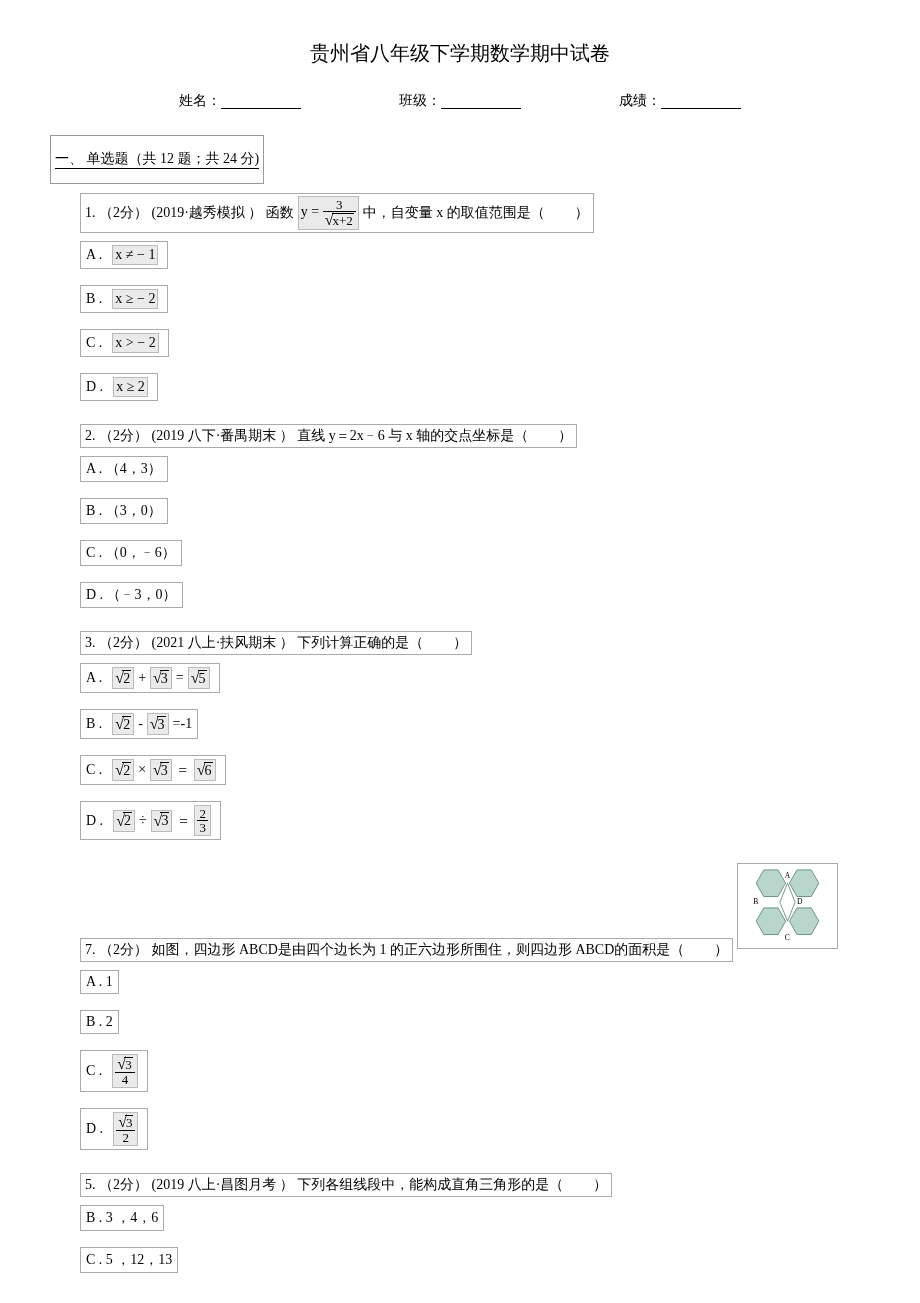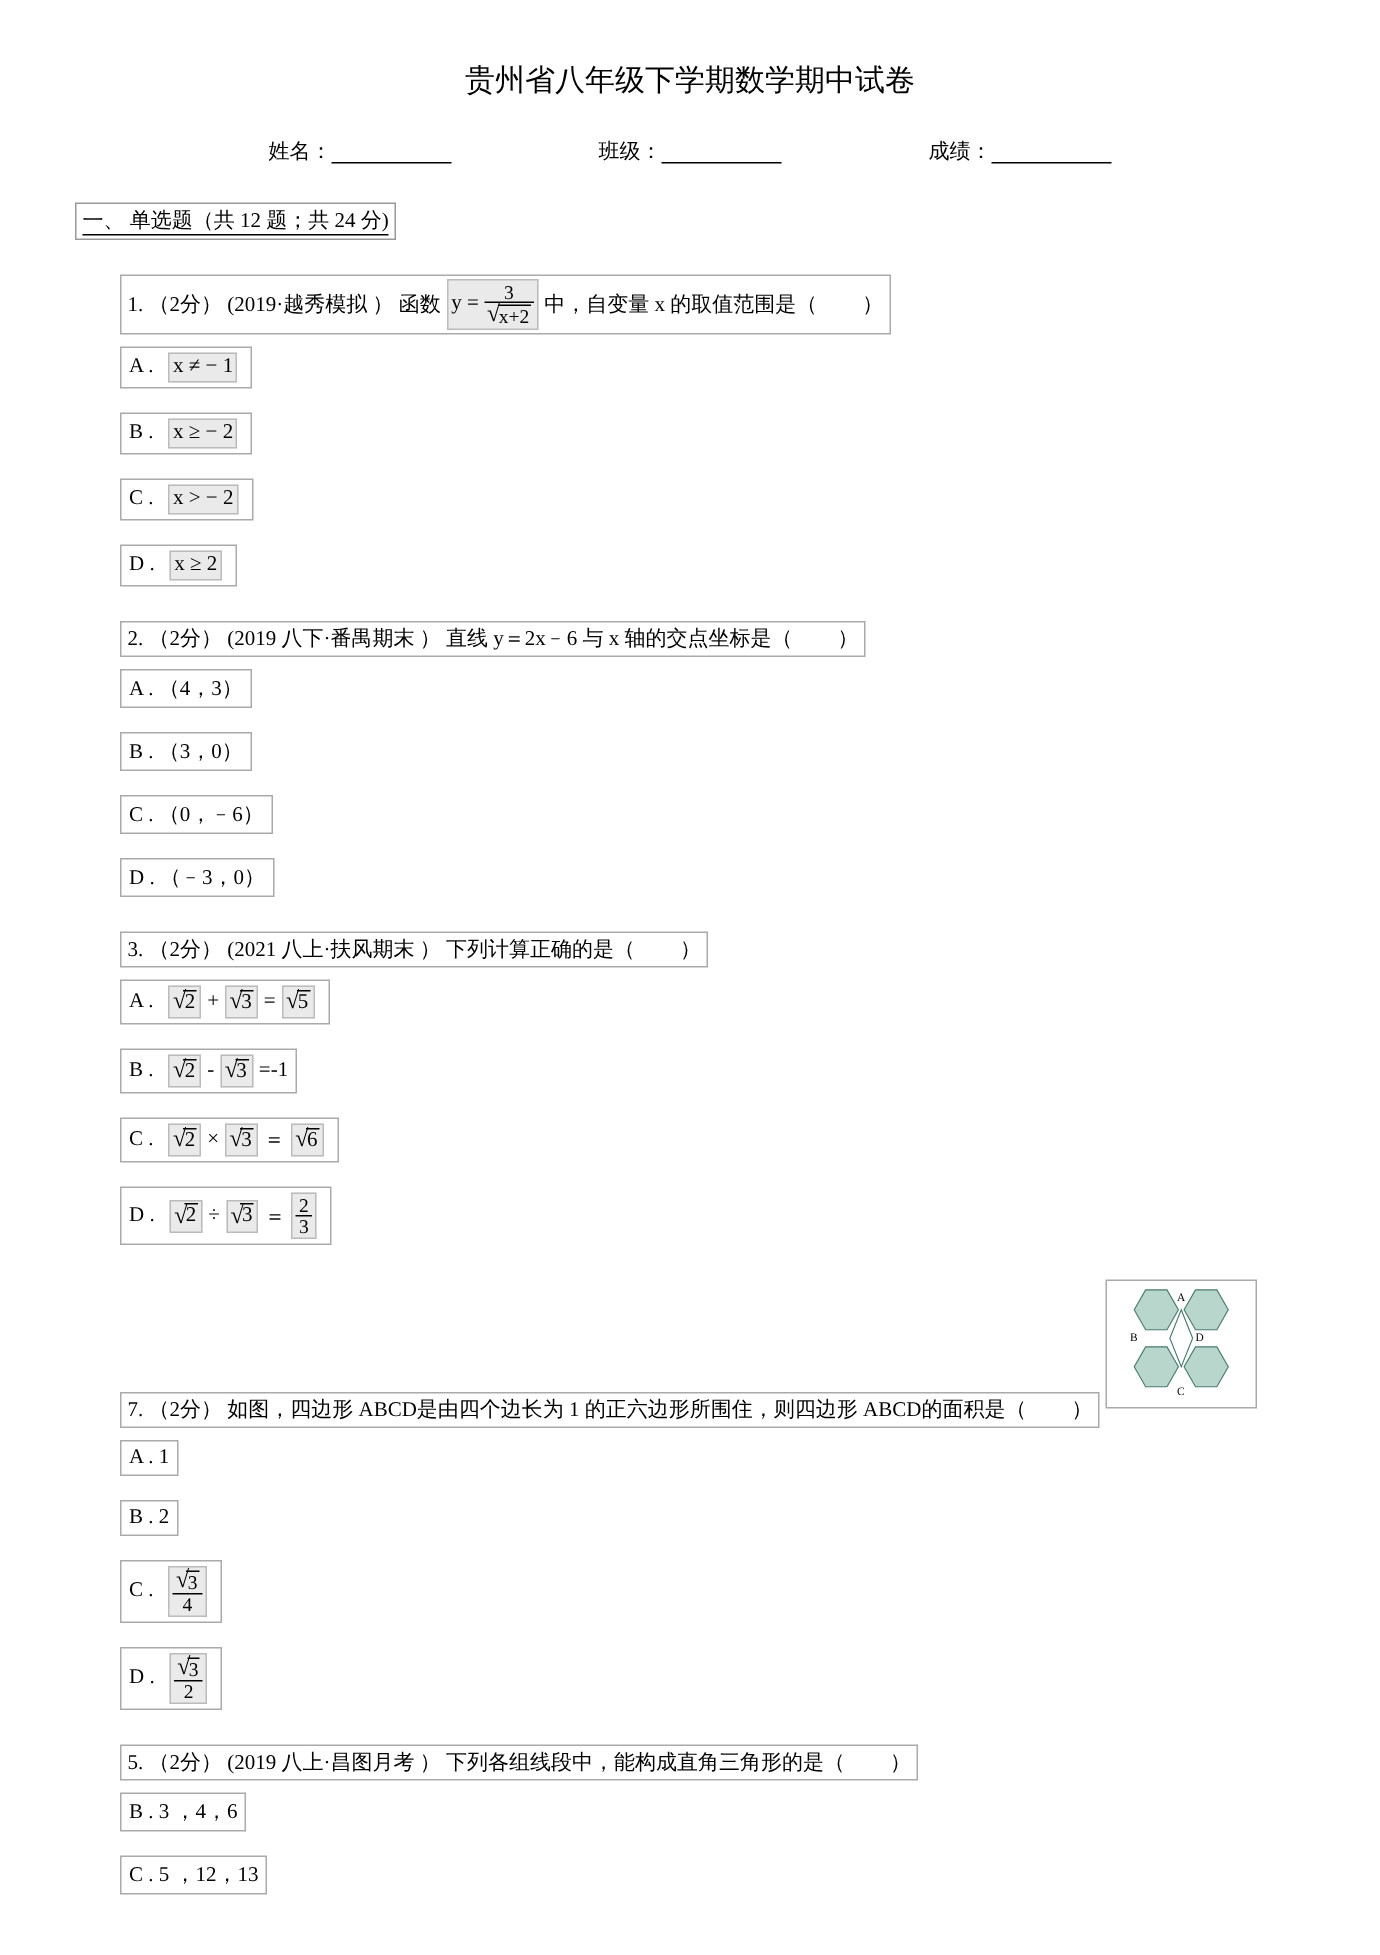--- a/index.html
+++ b/index.html
@@ -28,23 +28,23 @@
       align-items: center;
     }
     .blank-line {
       display: inline-block;
       border-bottom: 1px solid #000;
       width: 80px;
       height: 14px;
     }
     .section-header {
       border: 1px solid #999;
-      padding: 2px 4px;
-      display: inline-block;
-      margin-bottom: 23px;
+      padding: 14px 4px;
+      display: inline-block;
+      margin-bottom: 9px;
       text-align: center;
     }
     .section-header-underline {
       border-bottom: 1px solid #000;
       display: inline-block;
     }
     .question {
       margin-bottom: 15px;
       margin-left: 30px;
     }

